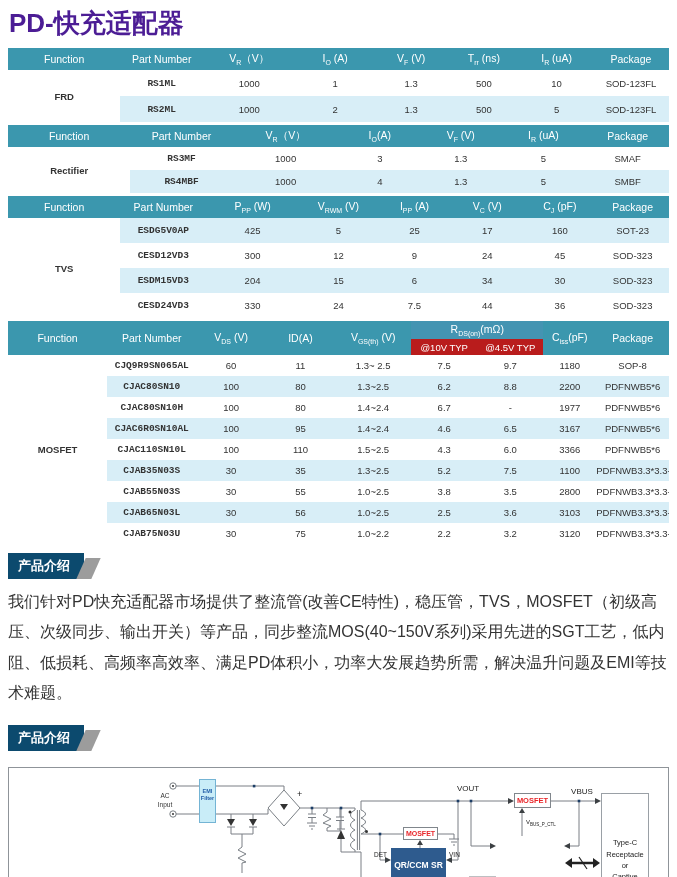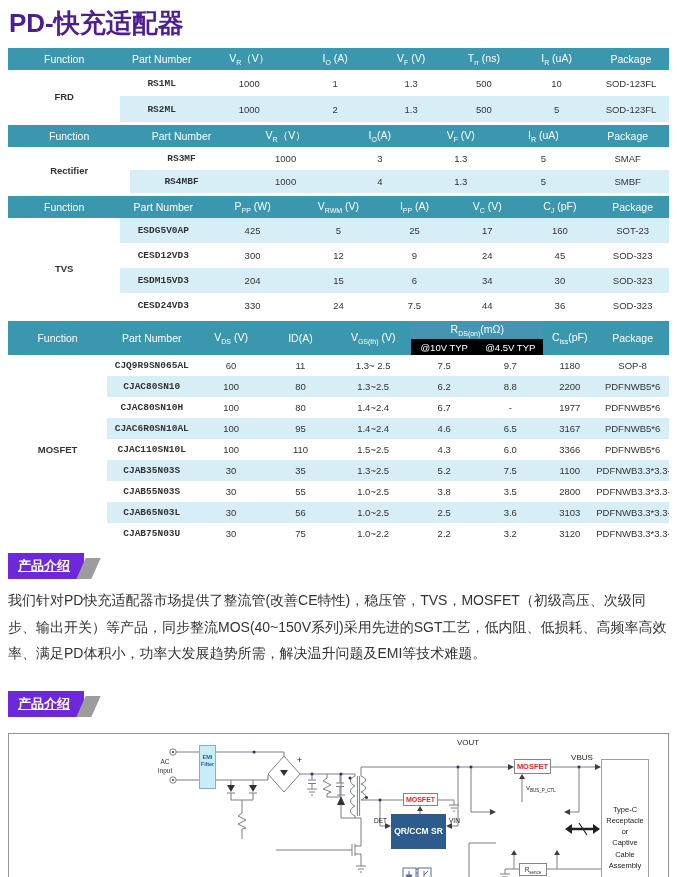--- a/index.html
+++ b/index.html
@@ -9,51 +9,51 @@
   table.spec{width:100%;border-collapse:collapse;table-layout:fixed;margin-bottom:3px;}
   table.spec th{background:#3b97ae;color:#fff;font-weight:normal;font-size:10.5px;height:22px;padding:0;text-align:center;}
   table.spec td{font-size:9.5px;color:#333;text-align:center;padding:0;white-space:nowrap;overflow:hidden;}
   table.spec sub{font-size:7px;}
   .t1 td{height:26px;} .t2 td{height:23px;} .t3 td{height:25px;}
   .t4 td{height:21px;font-size:9px;}
   .t4 th{background:#2f7fa4;font-size:10px;}
   .t4 thead tr:first-child th{height:18px;}
   .t4 thead tr:nth-child(2) th{height:16px;}
   .t4 th.rds-top{background:#4494b2;}
-  .t4 th.rds-sub{background:#000000;font-size:9.5px;}
+  .t4 th.rds-sub{background:#b91c1c;font-size:9.5px;}
   tr.stripe td{background:#d8eef7;}
   td.fn-cell{background:#fff !important;font-weight:bold;color:#3c3c3c;font-size:10px;}
   td.pn{font-weight:bold;color:#3a3a3a;font-family:Liberation Mono, monospace;}
-  .banner{display:inline-block;position:relative;background:#6d28d9;color:#fff;font-size:13px;
-    font-weight:bold;padding:4px 14px 4px 10px;margin-top:6px;z-index:1;text-decoration:underline;}
+  .banner{display:inline-block;position:relative;background:#0c4a6e;color:#fff;font-size:13px;
+    font-weight:bold;padding:4px 14px 4px 10px;margin-top:6px;z-index:1;}
   .banner::after{content:'';position:absolute;right:-12px;top:5px;bottom:0;width:15px;
     background:#9c9c9c;transform:skewX(-24deg);z-index:-1;}
   .banner2{margin-top:12px;}
-  p.intro{margin:8px 0 12px 0;font-size:14px;line-height:1.9;color:#333;width:661px;}
+  p.intro{margin:8px 0 4px 0;font-size:16px;line-height:1.9;color:#333;width:661px;}
   
   .diagram{position:relative;width:659px;height:202px;border:1px solid #8f9499;margin-top:16px;background:#fff;}
   .diagram svg{position:absolute;left:0;top:0;}
   .dbox{position:absolute;box-sizing:border-box;text-align:center;}
   .navy{background:#2e5b8e;color:#fff;font-weight:bold;}
   .pwm{left:192px;top:105px;width:73px;height:47px;font-size:9.5px;line-height:47px;}
   .sr{left:382px;top:80px;width:55px;height:35px;font-size:8.5px;line-height:35px;}
   .cctrl{left:487px;top:70px;width:68px;height:44px;font-size:8.5px;line-height:44px;}
   .mosbox{background:#fff;border:1px solid #80868c;color:#e8262a;font-weight:bold;}
   .mos1{left:394px;top:59px;width:35px;height:13px;font-size:7px;line-height:12px;}
   .mos2{left:505px;top:25px;width:37px;height:15px;font-size:7.5px;line-height:14px;}
   .emi{left:190px;top:11px;width:17px;height:44px;background:#c9edf8;border:1px solid #74b4d4;
     color:#2460a8;font-size:5.5px;font-weight:bold;line-height:1.3;padding-top:8px;}
   .rsence{left:510px;top:129px;width:28px;height:13px;background:#fff;border:1px solid #80868c;
     color:#333;font-size:6.5px;line-height:12px;}
   .rsence sub,.ctl sub{font-size:4.5px;}
   .typec{left:592px;top:25px;width:48px;height:157px;background:#fff;border:1px solid #9aa0a6;
     color:#222;font-size:7.5px;display:flex;flex-direction:column;justify-content:center;line-height:1.5;}
   .dlabel{position:absolute;font-size:8px;color:#1a1a1a;}
   .ac{left:144px;top:23px;width:24px;text-align:center;font-size:6.5px;color:#333;line-height:1.4;}
-  .vout{left:440px;top:4px;width:38px;text-align:center;}
+  .vout{left:440px;top:16px;width:38px;text-align:center;}
   .vbus{left:554px;top:19px;width:38px;text-align:center;}
   .det{left:354px;top:83px;width:24px;font-size:6.5px;text-align:right;}
   .vin{left:440px;top:83px;font-size:6.5px;}
   .ctl{left:517px;top:51px;font-size:6px;}
   .plus{left:288px;top:21px;font-size:9px;}
   .opto{left:376px;top:161px;width:56px;text-align:center;font-size:13px;color:#333;}
   
   .charger{position:absolute;left:38px;top:12px;width:92px;height:152px;}
   .prong{position:absolute;top:6px;width:10px;height:37px;background:linear-gradient(#cdd0d3,#aeb2b6);border-radius:3px;}
   .p1{left:26px;} .p2{left:52px;}

